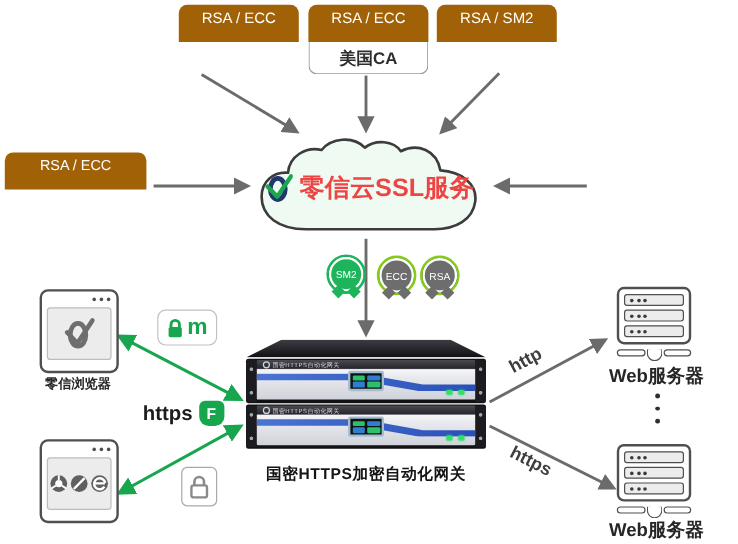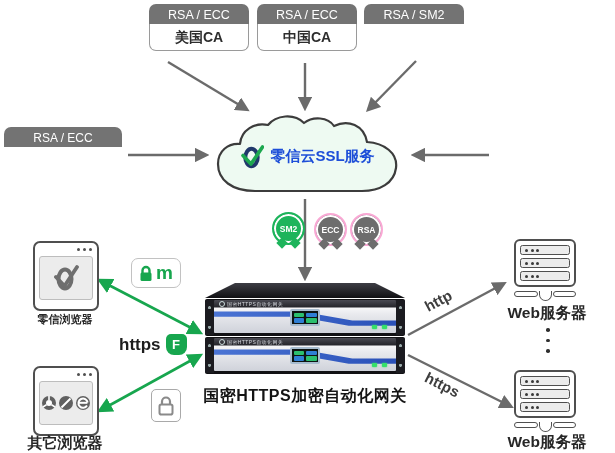--- a/index.html
+++ b/index.html
@@ -3,41 +3,41 @@
 <meta charset="utf-8">
 <style>
   html,body{margin:0;padding:0;background:#fff;}
   .canvas{position:relative;width:615px;height:453px;background:#ffffff;overflow:hidden;
           font-family:"Liberation Sans","DejaVu Sans",sans-serif;}
   
   .node-label{position:absolute;text-align:center;font-weight:700;color:#262626;z-index:2;}
   
   .ca-box{position:absolute;width:100px;z-index:2;}
   .ca-box.wide{width:118px;}
-  .ca-head{background:#737373;color:#fff;font-size:12.5px;text-align:center;height:20px;
+  .ca-head{background:#a16207;color:#fff;font-size:12.5px;text-align:center;height:31px;
            line-height:23px;border-radius:7px 7px 0 0;}
   .ca-box.wide .ca-head{font-size:12px;}
   .ca-body{background:#fff;border:1.5px solid #9a9a9a;border-top:none;height:26px;line-height:26px;
            text-align:center;font-size:14px;font-weight:700;color:#2d2d2d;border-radius:0 0 7px 7px;}
   
   .arrows{position:absolute;left:0;top:0;z-index:1;pointer-events:none;}
   
   .cloud-svg{position:absolute;left:209px;top:115px;z-index:2;}
   .cloud-content{position:absolute;left:219px;top:137px;width:178px;height:38px;z-index:3;
                  display:flex;align-items:center;justify-content:center;gap:6px;}
-  .cloud-title{font-size:15px;font-weight:800;color:#1d4ed8;}
+  .cloud-title{font-size:21px;font-weight:800;color:#ef4444;}
   
   .badge{position:absolute;width:29px;height:29px;border-radius:50%;display:flex;align-items:center;
-         justify-content:center;font-size:8.5px;font-weight:700;color:#fff;z-index:2;
+         justify-content:center;font-size:8.5px;font-weight:400;color:#fff;z-index:2;
          box-shadow:inset 0 0 0 2px #fff;}
   .badge::before,.badge::after{content:"";position:absolute;bottom:-4px;width:8px;height:8px;
          background:inherit;transform:rotate(45deg);z-index:-1;}
   .badge::before{left:4px;} .badge::after{right:4px;}
   .badge.green{background:#1db45b;border:2px solid #1db45b;}
-  .badge.gray{background:#6d6d6d;border:2px solid #f9a8d4;}
+  .badge.gray{background:#6d6d6d;border:2px solid #84cc16;}
   
   .gateway{position:absolute;left:205px;top:283px;width:200px;z-index:2;}
   .gw-lid{width:200px;height:15px;background:linear-gradient(180deg,#3d3d44,#101013);
           clip-path:polygon(15% 0,85% 0,100% 100%,0 100%);}
   .gw-unit{position:relative;width:200px;height:37px;margin-top:1px;background:#111114;border-radius:2px;}
   .gw-ear{position:absolute;top:1px;bottom:1px;width:9px;background:#1b1b20;
           background-image:radial-gradient(circle at 50% 22%,#9aa 1.2px,transparent 1.8px),
                            radial-gradient(circle at 50% 78%,#9aa 1.2px,transparent 1.8px);}
   .gw-ear.l{left:0;border-radius:2px 0 0 2px;} .gw-ear.r{right:0;border-radius:0 2px 2px 0;}
   .gw-face{position:absolute;left:9px;right:9px;top:1px;bottom:3px;overflow:hidden;border-radius:1px;
@@ -84,21 +84,21 @@
   .base-bar{height:4px;border:1.6px solid #4f4f4f;border-radius:4px;background:#fff;flex:1;}
   .base-notch{width:11px;height:9px;border:1.6px solid #4f4f4f;border-top:none;
               border-radius:0 0 9px 9px;background:#fff;margin:0 1px;}
   .dots-vertical{position:absolute;left:546px;top:328px;display:flex;flex-direction:column;gap:7px;z-index:2;}
   .v-dot{width:3.5px;height:3.5px;border-radius:50%;background:#2f2f2f;}
   
   .proto-label{position:absolute;font-size:15px;font-weight:700;color:#3e3e3e;z-index:2;}
   #label-http{left:424px;top:292px;transform:rotate(-28deg);}
   #label-https{left:424px;top:376px;transform:rotate(27deg);}
   .gateway-label{position:absolute;left:158px;top:386px;width:294px;text-align:center;
-                 font-size:16px;font-weight:800;color:#141414;letter-spacing:.5px;z-index:2;}
+                 font-size:13px;font-weight:800;color:#141414;letter-spacing:.5px;z-index:2;}
 </style>
 </head>
 <body>
 
 <div class="canvas">
 
   <svg class="arrows" width="615" height="453" viewBox="0 0 615 453">
     <defs>
       <marker id="ah-gray" viewBox="0 0 10 10" refX="7" refY="5" markerWidth="6" markerHeight="6" orient="auto-start-reverse">
         <path d="M0,0 L10,5 L0,10 z" fill="#6b6b6b"></path>
@@ -118,25 +118,24 @@
       <line x1="408" y1="355" x2="510" y2="406" marker-end="url(#ah-gray)"></line>
     </g>
     <g stroke="#17a64e" stroke-width="2.6">
       <line x1="101" y1="281" x2="199" y2="332" marker-start="url(#ah-green)" marker-end="url(#ah-green)"></line>
       <line x1="101" y1="410" x2="199" y2="356" marker-start="url(#ah-green)" marker-end="url(#ah-green)"></line>
     </g>
   </svg>
 
   <div class="ca-box" style="left:149px;top:4px;">
     <div class="ca-head">RSA / ECC</div>
-    <div class="ca-body">美国CA</div>
   </div>
   <div class="ca-box" style="left:257px;top:4px;">
     <div class="ca-head">RSA / ECC</div>
-    <div class="ca-body">中国CA</div>
+    <div class="ca-body">美国CA</div>
   </div>
   <div class="ca-box" style="left:364px;top:4px;">
     <div class="ca-head">RSA / SM2</div>
   </div>
 
   <div class="ca-box wide" style="left:4px;top:127px;">
     <div class="ca-head">RSA / ECC</div>
   </div>
 
   <svg class="cloud-svg" width="196" height="86" viewBox="0 0 196 86">
@@ -242,21 +241,20 @@
         <circle cx="8" cy="8" r="7" fill="#606060"></circle>
         <line x1="3.5" y1="12.5" x2="12.5" y2="3.5" stroke="#fff" stroke-width="2"></line>
       </svg>
       <svg width="16" height="16" viewBox="0 0 16 16">
         <circle cx="8" cy="8" r="7" fill="#606060"></circle>
         <path d="M12,10.5 A4.6,4.6 0 1 1 12.6,7.5" fill="none" stroke="#fff" stroke-width="2"></path>
         <line x1="3.8" y1="7.8" x2="12.4" y2="7.8" stroke="#fff" stroke-width="2"></line>
       </svg>
     </div>
   </div>
-  <div class="node-label" style="left:8px;top:434px;width:114px;font-size:15px;">其它浏览器</div>
 
   <div class="m-pill">
     <svg width="14" height="17" viewBox="0 0 14 17">
       <path d="M3.5,8 V5.5 A3.5,3.5 0 0 1 10.5,5.5 V8" fill="none" stroke="#17a64e" stroke-width="2.4"></path>
       <rect x="1.5" y="7.5" width="11" height="8.5" rx="1.5" fill="#17a64e"></rect>
     </svg>
     <span class="m-letter">m</span>
   </div>
 
   <div class="https-row">

